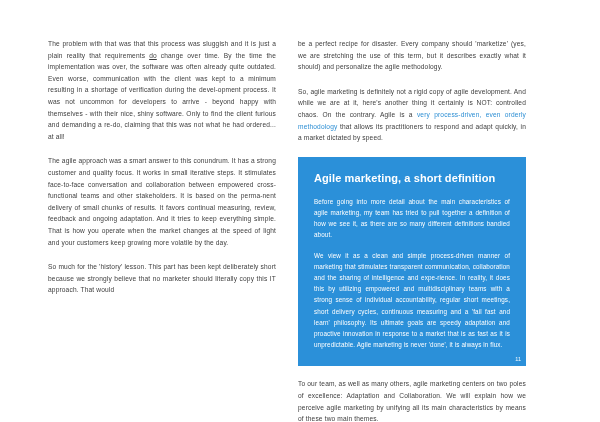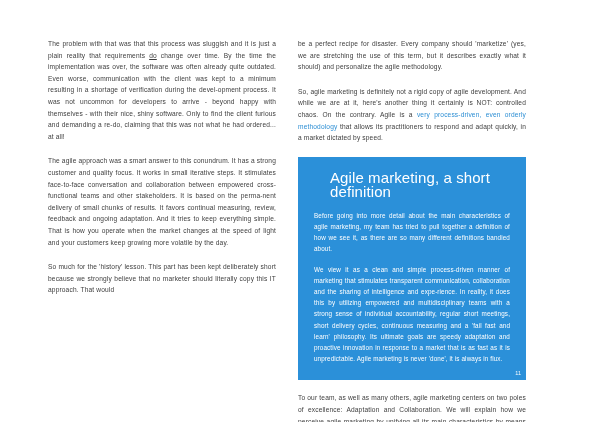--- a/index.html
+++ b/index.html
@@ -55,25 +55,25 @@
   .callout {
     margin: 0 0 12px 0;
     background: #2b90d9;
     color: #ffffff;
     padding: 14px 16px 16px 16px;
     box-sizing: border-box;
     position: relative;
     width: 228px;
   }
   .callout-title {
-    font-size: 15px;
+    font-size: 11px;
     line-height: 14px;
-    margin: 0 0 11px 16px;
+    margin: 0 0 11px 0;
     color: #ffffff;
-    font-weight: normal;
+    font-weight: bold;
     letter-spacing: 0.1px;
   }
   .callout p {
     margin: 0 0 9px 0;
     font-size: 6.3px;
     line-height: 11.2px;
     color: #ffffff;
     text-align: justify;
     letter-spacing: 0.12px;
   }

